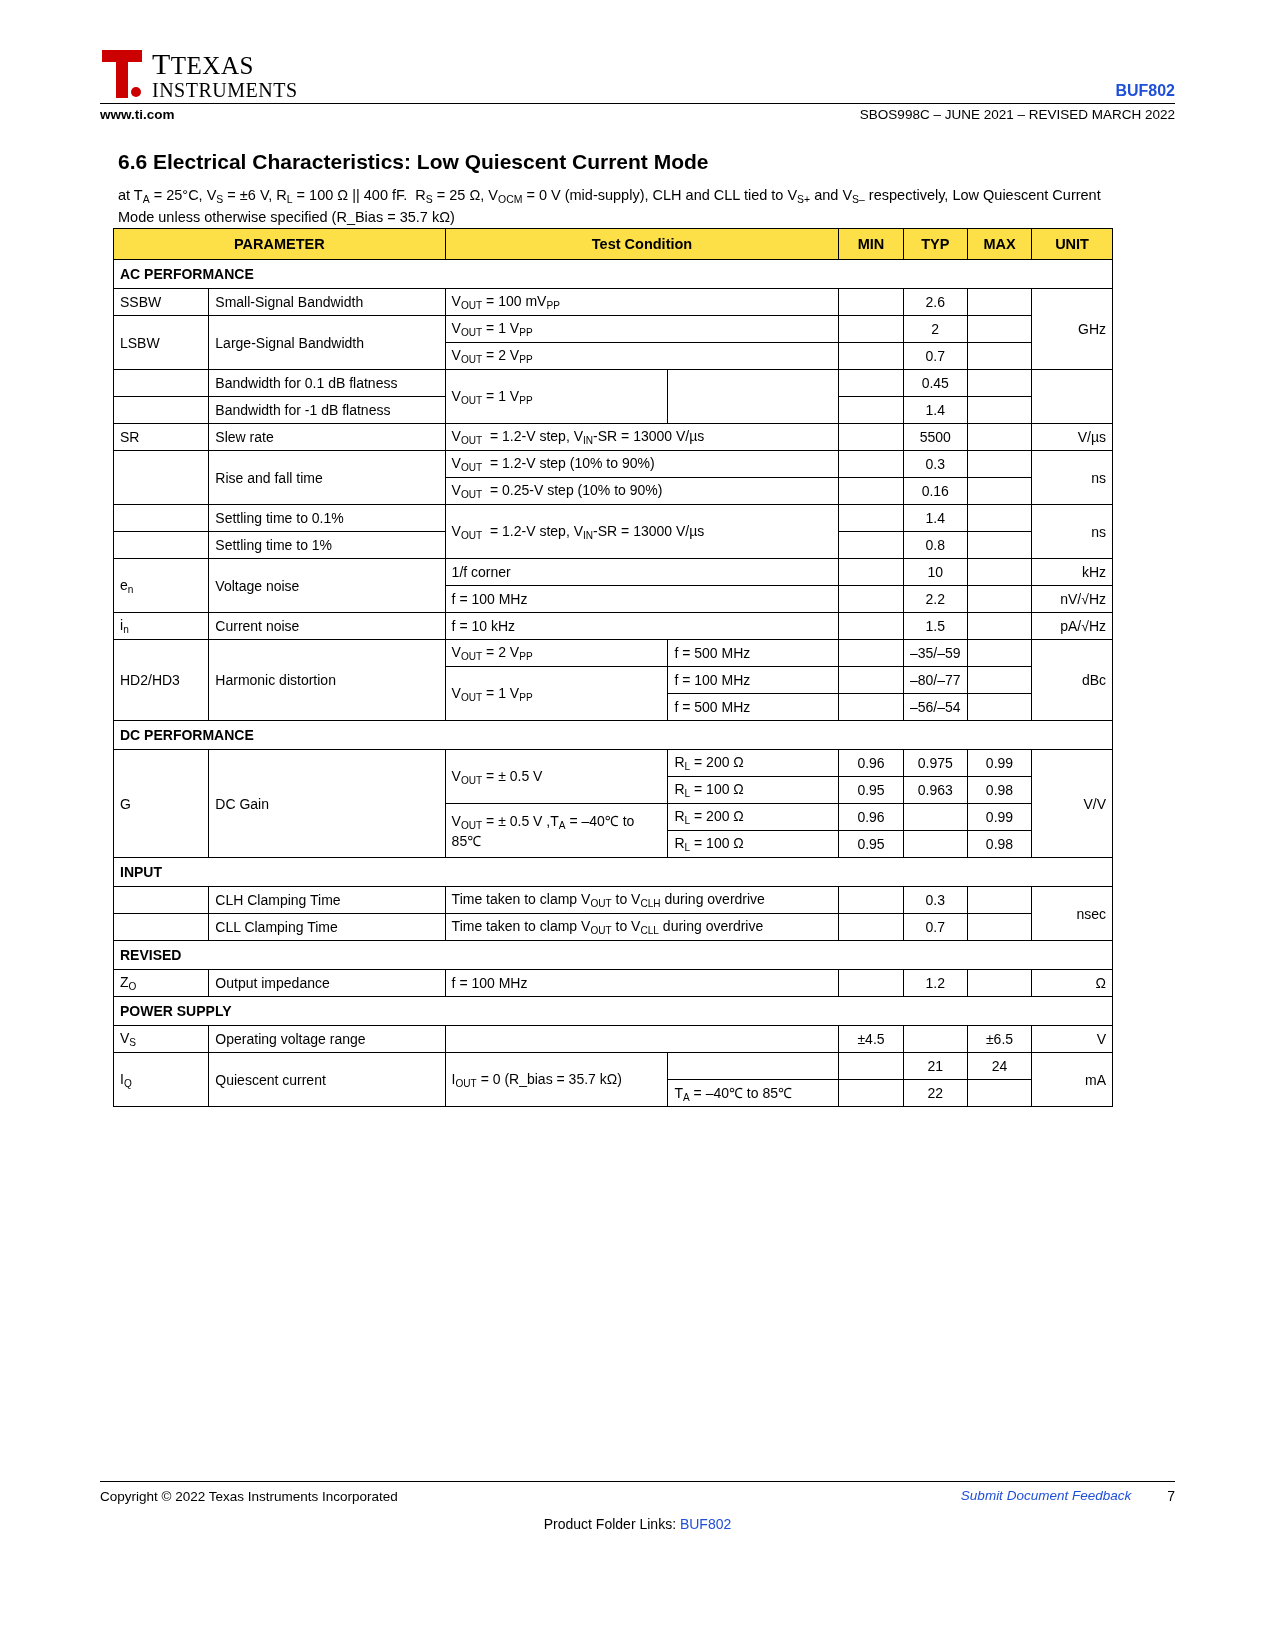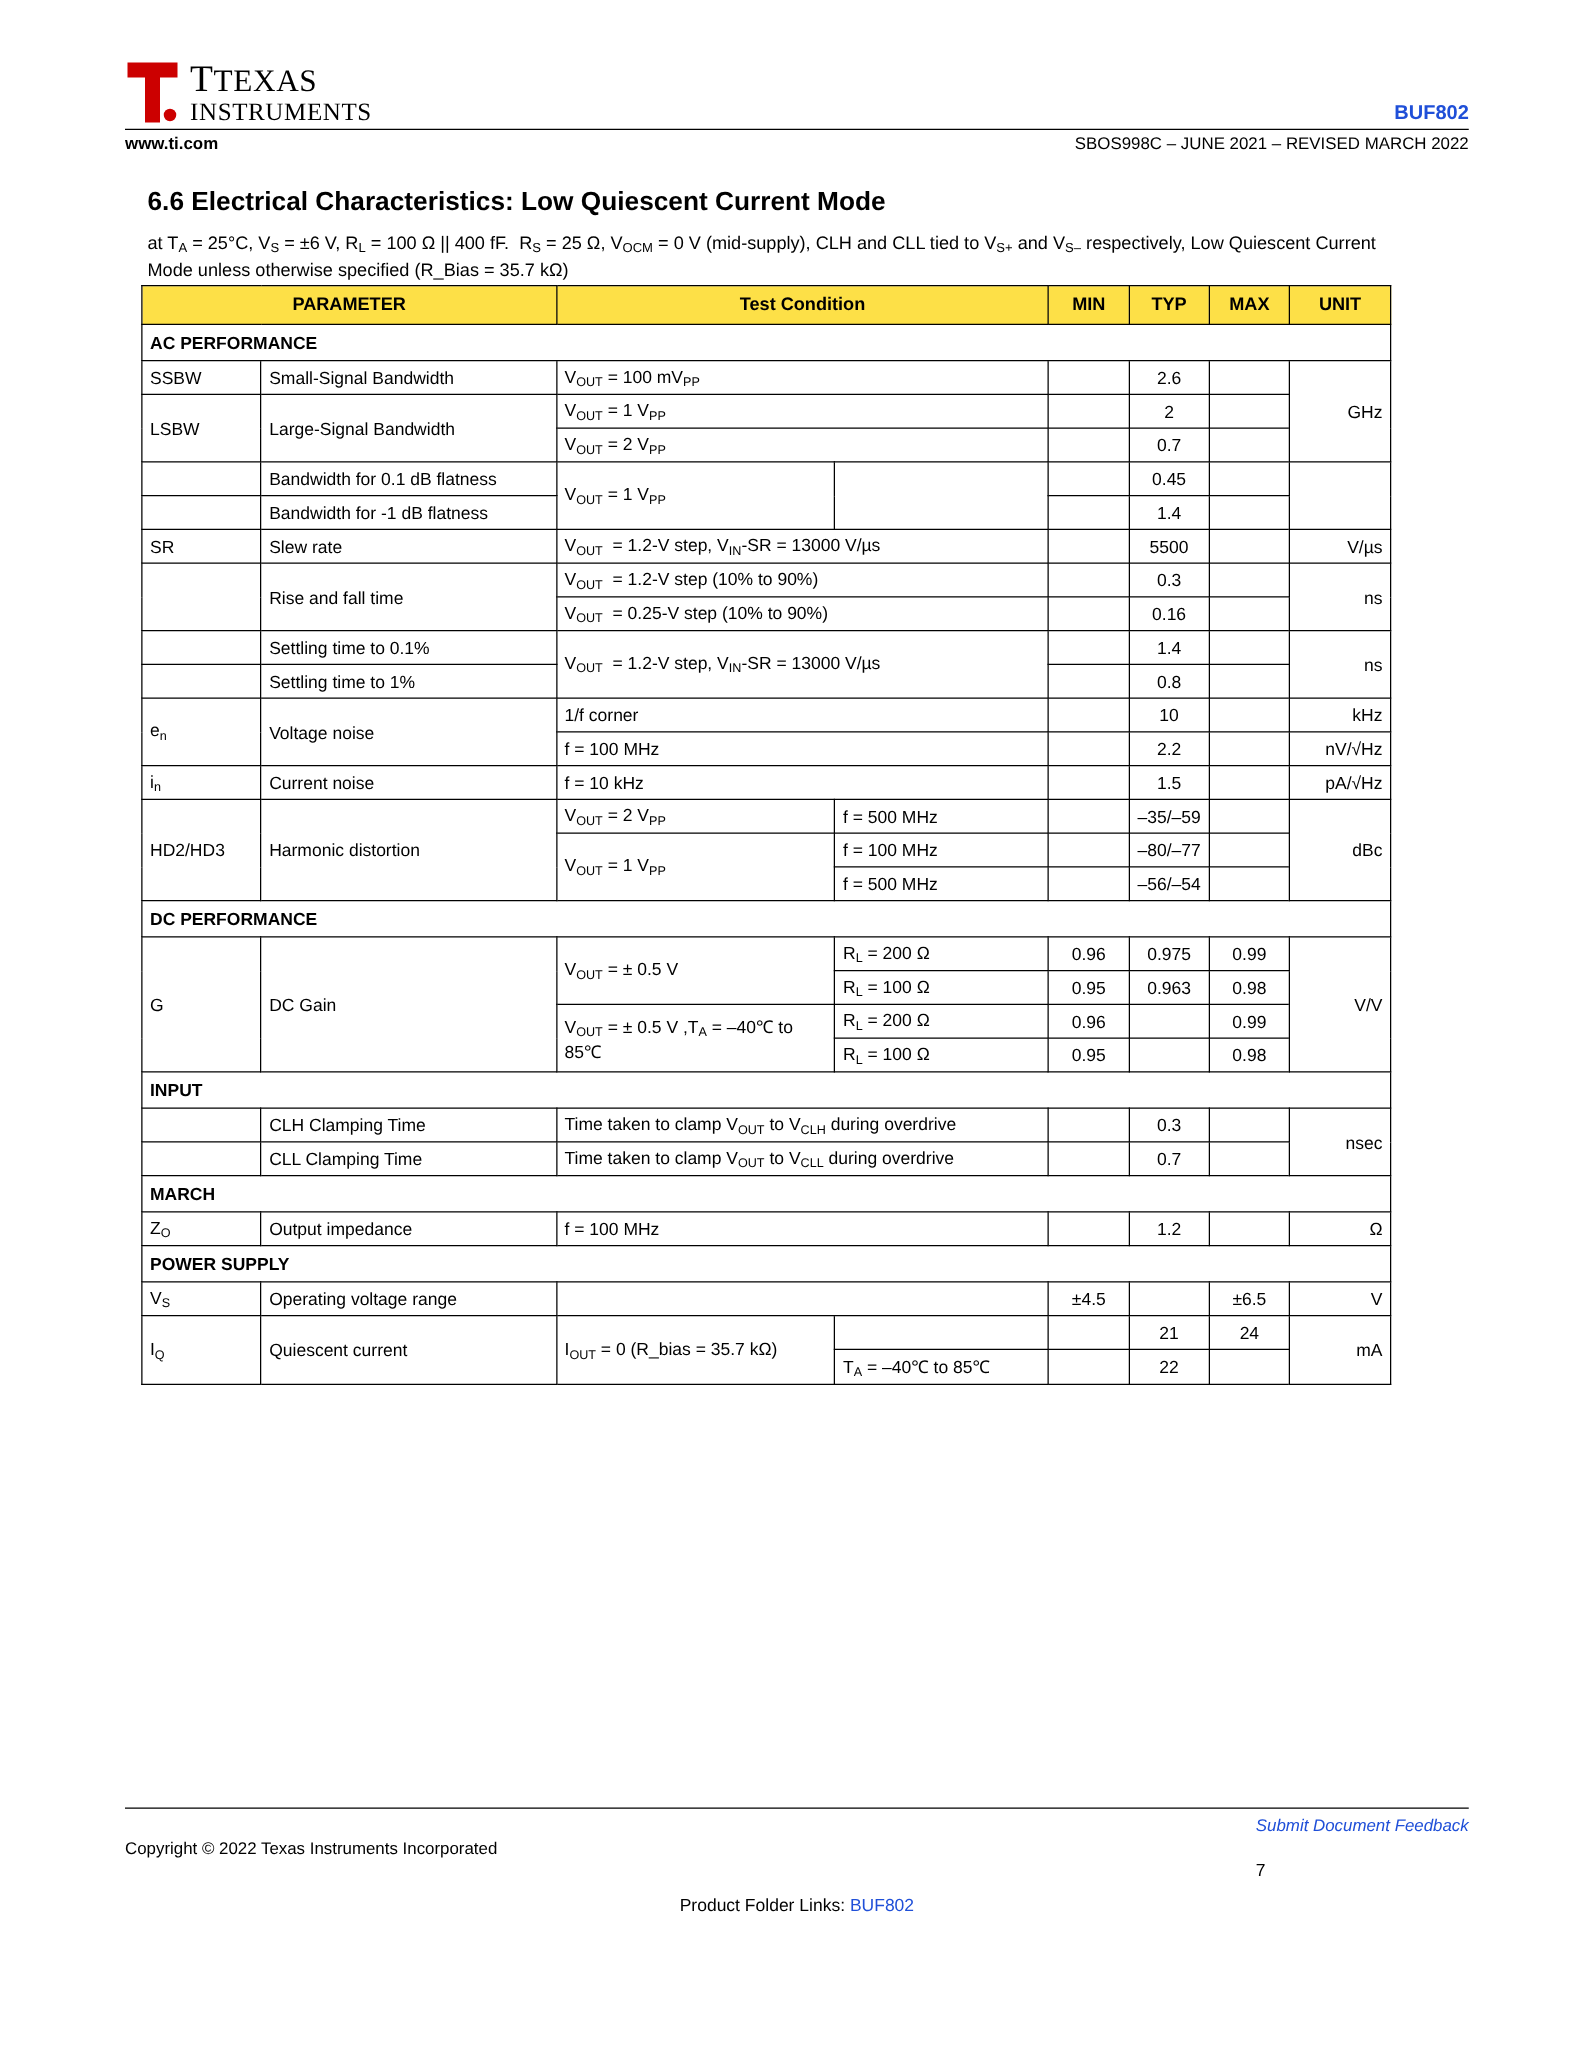--- a/index.html
+++ b/index.html
@@ -372,21 +372,21 @@
       <tr class="row-h">
         <td></td>
         <td>CLL Clamping Time</td>
         <td colspan="2">Time taken to clamp V<sub>OUT</sub> to V<sub>CLL</sub> during overdrive</td>
         <td class="num"></td>
         <td class="num">0.7</td>
         <td class="num"></td>
       </tr>
 
       <tr class="grp">
-        <td colspan="8">MARCH</td>
+        <td colspan="8">REVISED</td>
       </tr>
 
       <tr class="row-h">
         <td>Z<sub>O</sub></td>
         <td>Output impedance</td>
         <td colspan="2">f = 100 MHz</td>
         <td class="num"></td>
         <td class="num">1.2</td>
         <td class="num"></td>
         <td class="unit">Ω</td>
@@ -423,21 +423,21 @@
         <td class="num"></td>
       </tr>
     </tbody>
   </table>
   </div>
 
   <div class="footer">
     <div class="foot-rule"></div>
     <div class="foot-row">
       <div>Copyright © 2022 Texas Instruments Incorporated</div>
-      <div style="display:flex;gap:20px;flex-direction:column;">
+      <div style="display:flex;gap:36px;">
         <span class="foot-fb">Submit Document Feedback</span>
         <span class="foot-pg">7</span>
       </div>
     </div>
     <div class="foot-links">
       <span>Product Folder Links: </span><span class="lnk">BUF802</span>
     </div>
   </div>
 
 </div>

